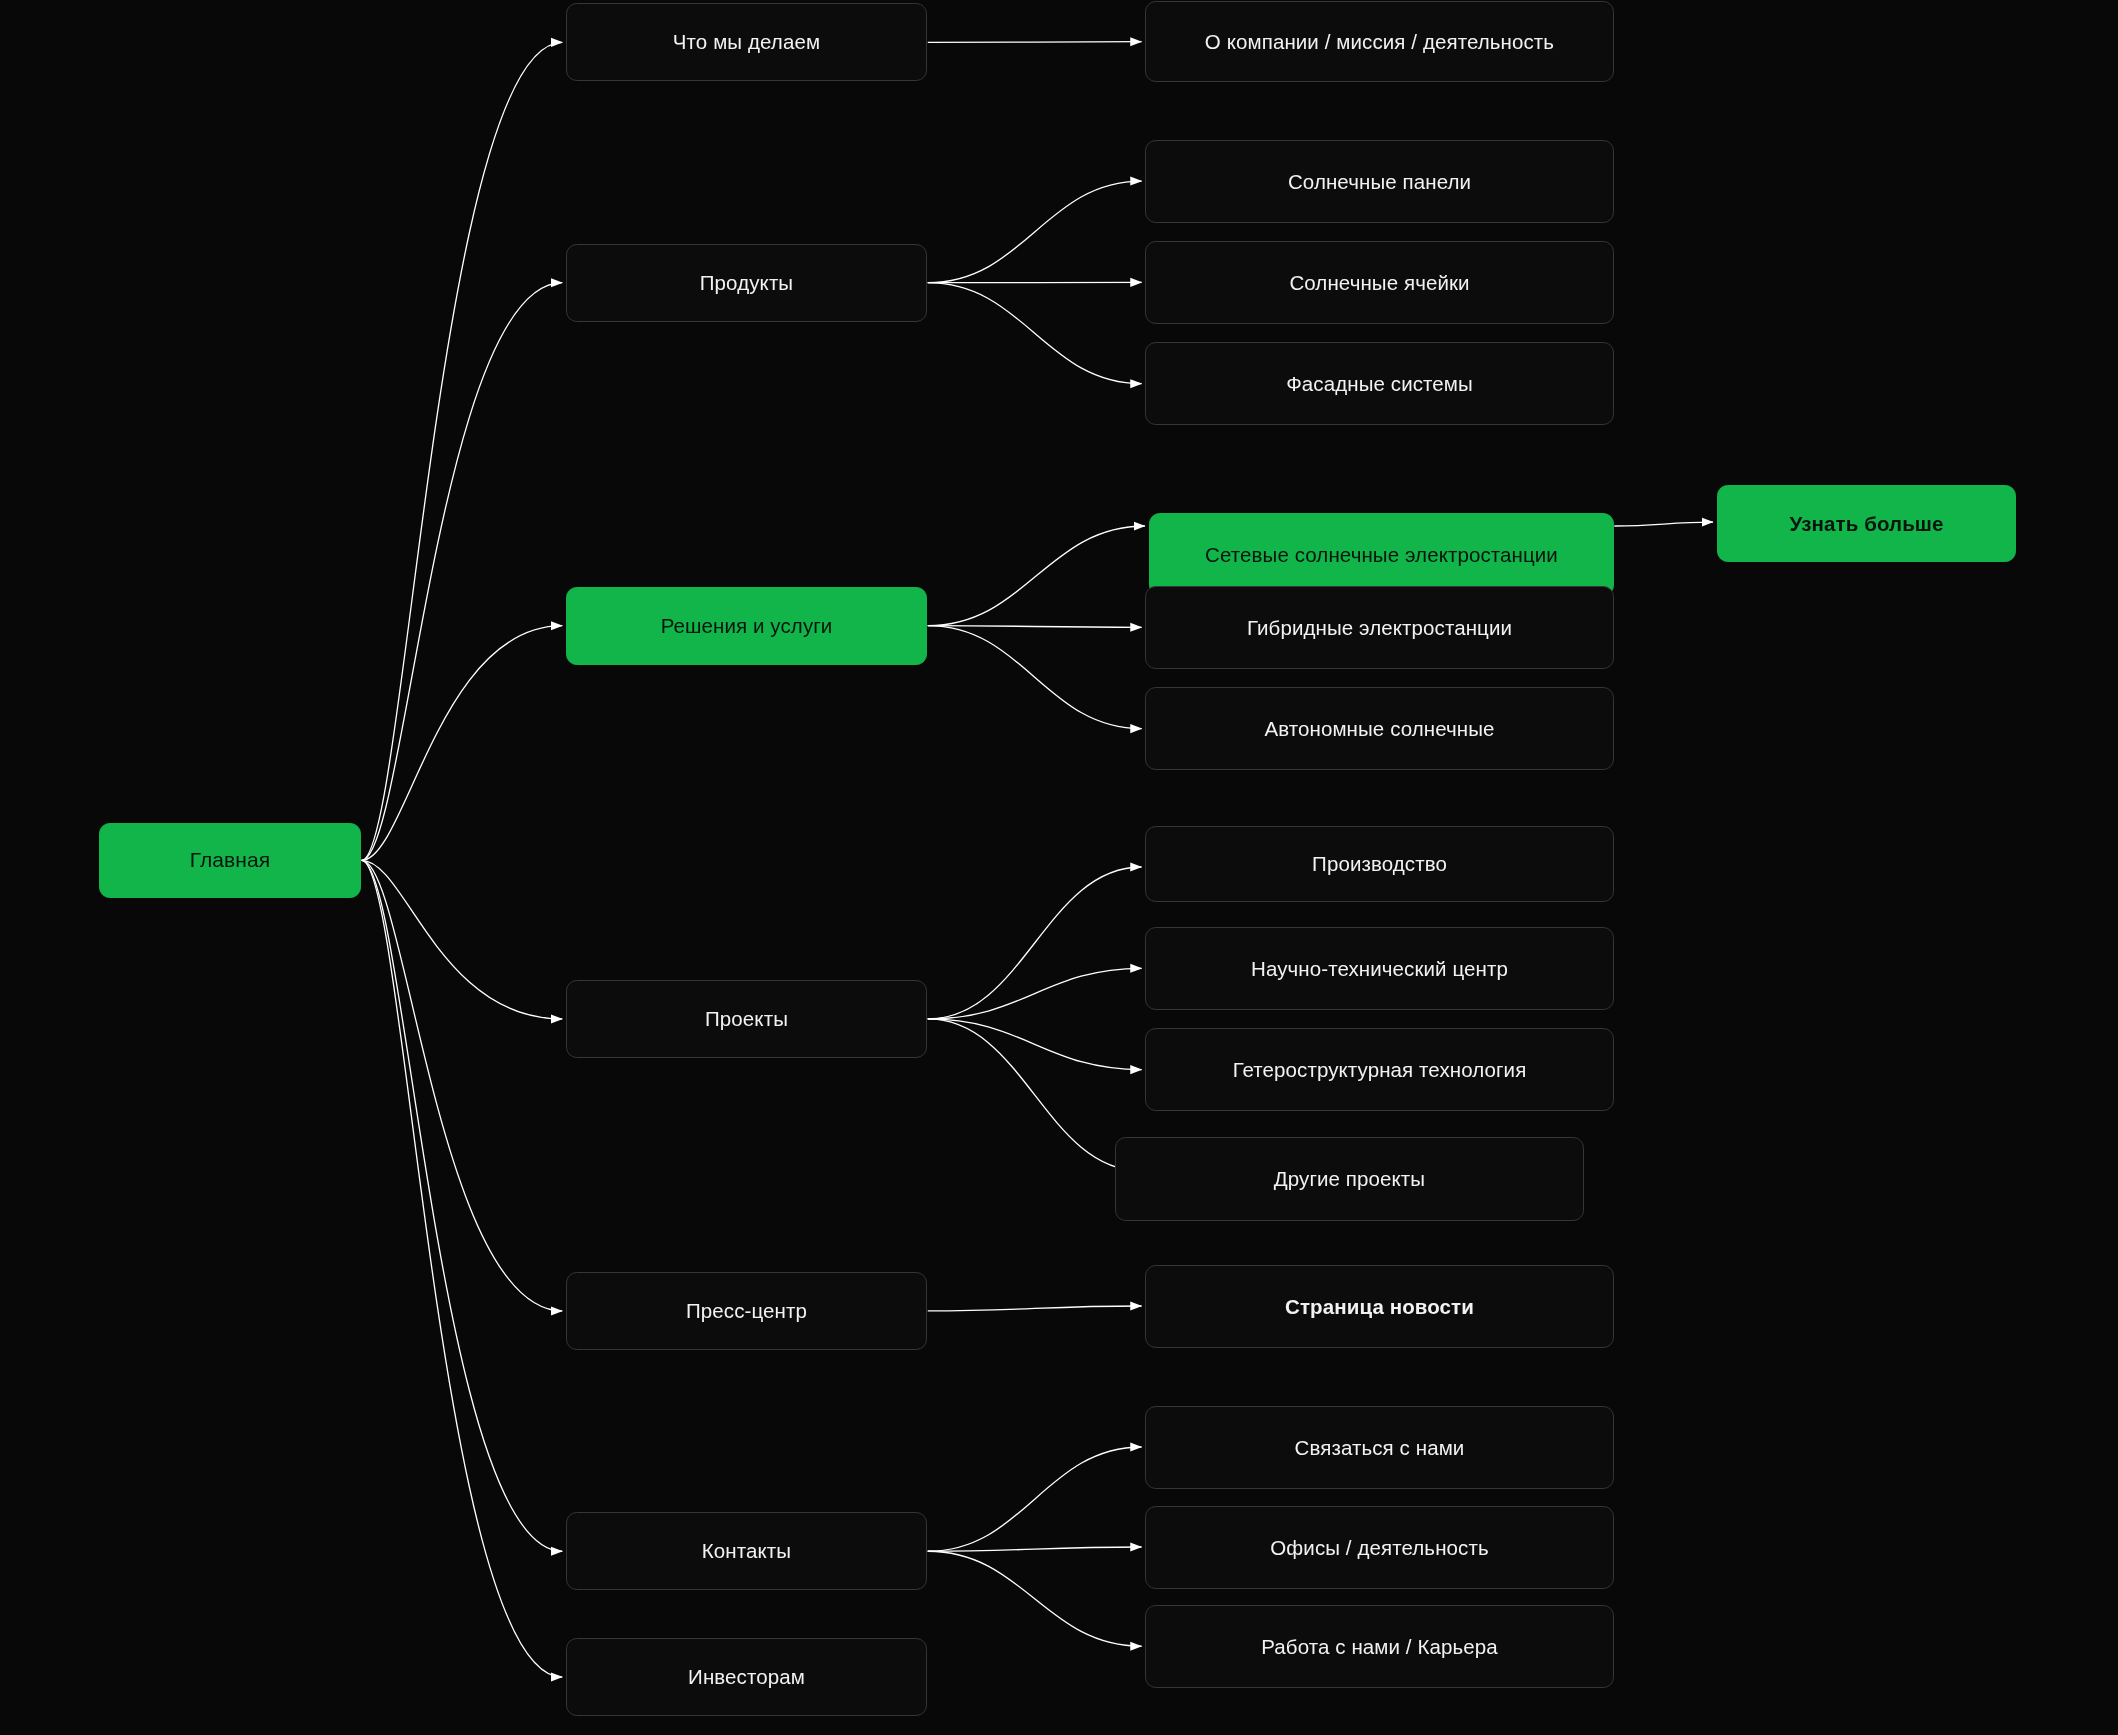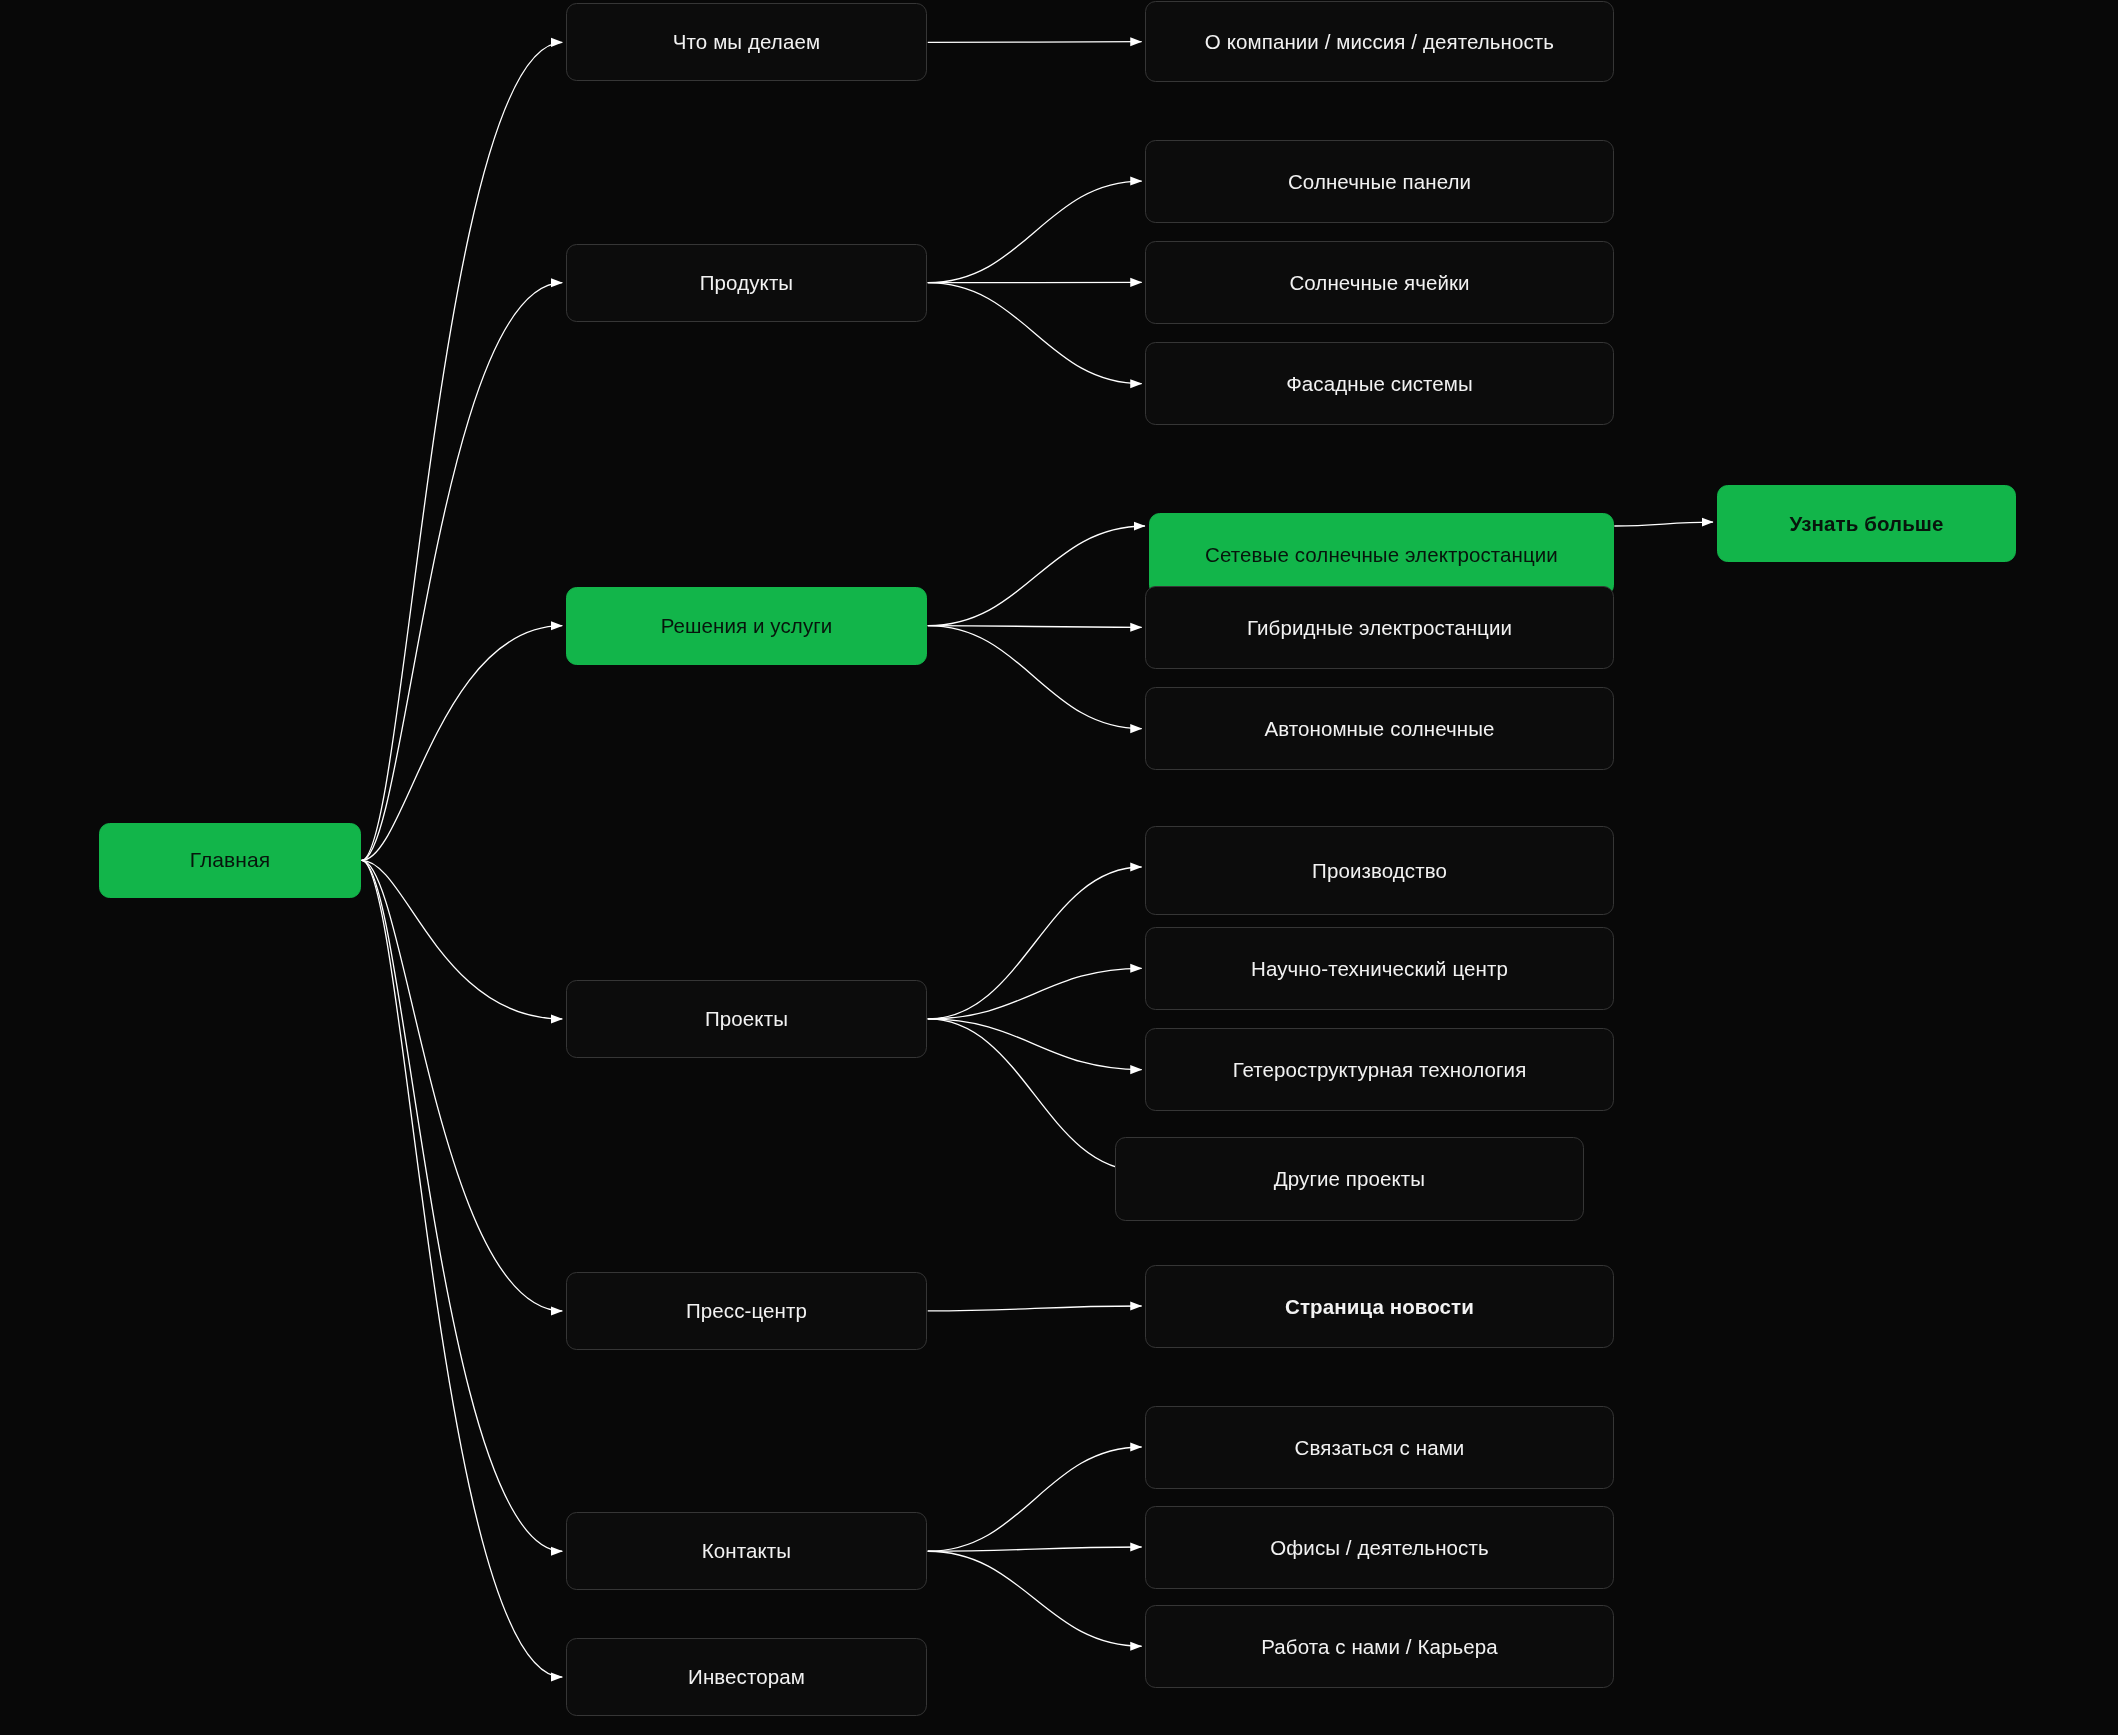--- a/index.html
+++ b/index.html
@@ -100,21 +100,21 @@
       </div>
       <div class="node green" style="left: 1149px; top: 485px; width: 465px; height: 83px; margin-top: 28px;">
         <span>Сетевые солнечные электростанции</span>
       </div>
       <div class="node dark" style="left: 1145px; top: 586px; width: 469px; height: 83px;">
         <span>Гибридные электростанции</span>
       </div>
       <div class="node dark" style="left: 1145px; top: 687px; width: 469px; height: 83px;">
         <span>Автономные солнечные</span>
       </div>
-      <div class="node dark" style="left: 1145px; top: 826px; width: 469px; height: 89px;">
+      <div class="node dark" style="left: 1145px; top: 826px; width: 469px; height: 76px;">
         <span>Производство</span>
       </div>
       <div class="node dark" style="left: 1145px; top: 927px; width: 469px; height: 83px;">
         <span>Научно-технический центр</span>
       </div>
       <div class="node dark" style="left: 1145px; top: 1028px; width: 469px; height: 83px;">
         <span>Гетероструктурная технология</span>
       </div>
       <div class="node dark" style="left: 1115px; top: 1129px; width: 469px; height: 84px; margin-top: 8px;">
         <span>Другие проекты</span>

